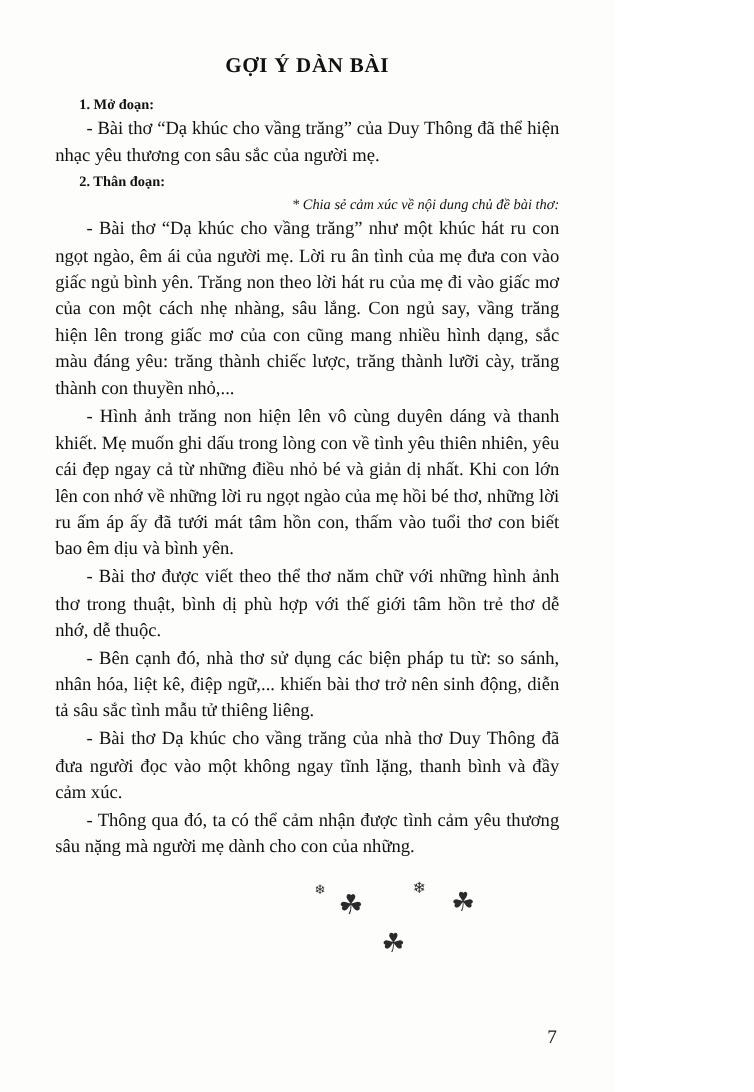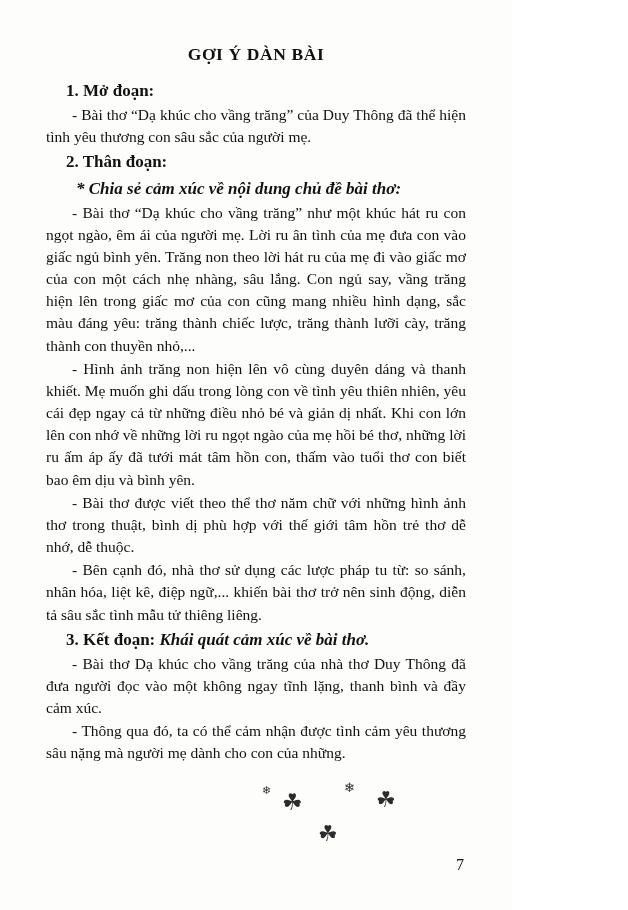--- a/index.html
+++ b/index.html
@@ -27,32 +27,33 @@
     font-weight: bold;
     font-size: 17.5px;
     letter-spacing: 0.6px;
     margin: 8px 0 14px 0;
   }
   .block {
     margin: 0;
   }
   .heading {
     font-weight: bold;
-    font-size: 17px;
+    font-size: 12px;
     line-height: 1.42;
     margin: 2px 0 1px 0;
     text-indent: 20px;
   }
   .subheading {
-    font-weight: bold;
+    font-weight: normal;
     font-style: italic;
-    font-size: 17px;
+    font-size: 12px;
     line-height: 1.42;
     margin: 2px 0 1px 0;
     text-indent: 30px;
+    text-align: right;
   }
   .para {
     font-size: 15.5px;
     line-height: 1.43;
     margin: 1px 0 1px 0;
     text-indent: 26px;
     text-align: justify;
     text-justify: inter-word;
     hyphens: none;
   }
@@ -84,40 +85,39 @@
 </style>
 </head>
 <body>
 
 <div class="page">
 
   <div class="title">GỢI Ý DÀN BÀI</div>
 
   <div class="block">
     <div class="heading">1. Mở đoạn:</div>
-    <p class="para">- Bài thơ “Dạ khúc cho vầng trăng” của Duy Thông đã thể hiện tình yêu thương con sâu sắc của người mẹ.</p>
+    <p class="para">- Bài thơ “Dạ khúc cho vầng trăng” của Duy Thông đã thể hiện nhạc yêu thương con sâu sắc của người mẹ.</p>
   </div>
 
   <div class="block">
     <div class="heading">2. Thân đoạn:</div>
 
     <div class="subsection">
       <div class="subheading">* Chia sẻ cảm xúc về nội dung chủ đề bài thơ:</div>
       <p class="para">- Bài thơ “Dạ khúc cho vầng trăng” như một khúc hát ru con ngọt ngào, êm ái của người mẹ. Lời ru ân tình của mẹ đưa con vào giấc ngủ bình yên. Trăng non theo lời hát ru của mẹ đi vào giấc mơ của con một cách nhẹ nhàng, sâu lắng. Con ngủ say, vầng trăng hiện lên trong giấc mơ của con cũng mang nhiều hình dạng, sắc màu đáng yêu: trăng thành chiếc lược, trăng thành lưỡi cày, trăng thành con thuyền nhỏ,...</p>
       <p class="para">- Hình ảnh trăng non hiện lên vô cùng duyên dáng và thanh khiết. Mẹ muốn ghi dấu trong lòng con về tình yêu thiên nhiên, yêu cái đẹp ngay cả từ những điều nhỏ bé và giản dị nhất. Khi con lớn lên con nhớ về những lời ru ngọt ngào của mẹ hồi bé thơ, những lời ru ấm áp ấy đã tưới mát tâm hồn con, thấm vào tuổi thơ con biết bao êm dịu và bình yên.</p>
     </div>
 
     <div class="subsection">
       <p class="para">- Bài thơ được viết theo thể thơ năm chữ với những hình ảnh thơ trong thuật, bình dị phù hợp với thế giới tâm hồn trẻ thơ dễ nhớ, dễ thuộc.</p>
-      <p class="para">- Bên cạnh đó, nhà thơ sử dụng các lược pháp tu từ: so sánh, nhân hóa, liệt kê, điệp ngữ,... khiến bài thơ trở nên sinh động, diễn tả sâu sắc tình mẫu tử thiêng liêng.</p>
+      <p class="para">- Bên cạnh đó, nhà thơ sử dụng các biện pháp tu từ: so sánh, nhân hóa, liệt kê, điệp ngữ,... khiến bài thơ trở nên sinh động, diễn tả sâu sắc tình mẫu tử thiêng liêng.</p>
     </div>
   </div>
 
   <div class="block">
-    <div class="heading"><span>3. Kết đoạn:</span> <span class="inline-ital">Khái quát cảm xúc về bài thơ.</span></div>
     <p class="para">- Bài thơ Dạ khúc cho vầng trăng của nhà thơ Duy Thông đã đưa người đọc vào một không ngay tĩnh lặng, thanh bình và đầy cảm xúc.</p>
     <p class="para">- Thông qua đó, ta có thể cảm nhận được tình cảm yêu thương sâu nặng mà người mẹ dành cho con của những.</p>
   </div>
 
   <div class="ornaments">
     <span class="clover c5">❄</span>
     <span class="clover c1">☘</span>
     <span class="clover c2">❄</span>
     <span class="clover c3">☘</span>
     <span class="clover c4">☘</span>

